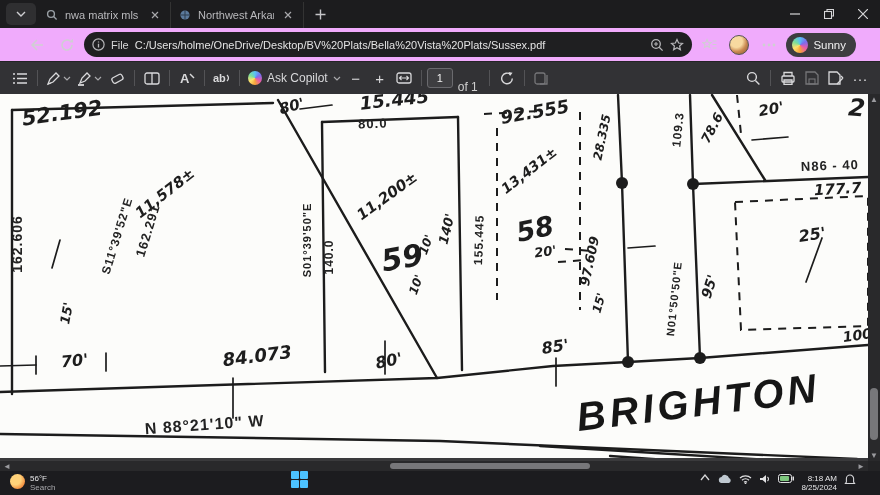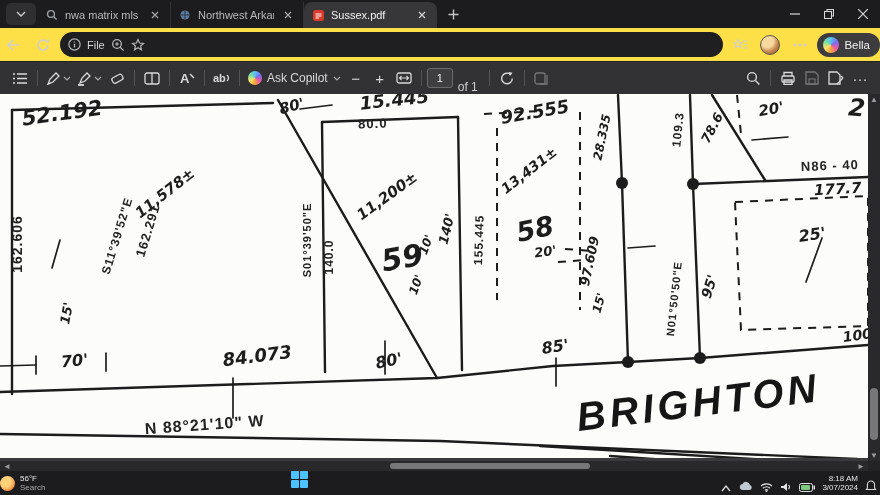--- a/index.html
+++ b/index.html
@@ -15,21 +15,21 @@
   .tab.active { background:#373739; border-radius:8px 8px 0 0; color:#f2f2f2; border-right:none; }
   .tab .title { flex:1; white-space:nowrap; overflow:hidden; }
   .tab .x { width:16px; height:16px; border-radius:4px; display:flex; align-items:center;
             justify-content:center; flex:none; }
   .fav { width:14px; height:14px; flex:none; display:flex; align-items:center; justify-content:center; }
   .newtab { width:26px; height:22px; margin:3px; display:flex; align-items:center; justify-content:center; }
   .winctl { margin-left:auto; display:flex; height:28px; }
   .winctl > div { width:34px; display:flex; align-items:center; justify-content:center; }
 
   
-  .navbar { height:33px; background:#fde047; display:flex; align-items:center; padding:0 0; gap:4px; }
+  .navbar { height:33px; background:#f0abfc; display:flex; align-items:center; padding:0 24px; gap:4px; }
   .navbtn { width:26px; height:26px; border-radius:5px; display:flex; align-items:center;
             justify-content:center; color:#cfcfd2; flex:none; }
   .urlpill { flex:1; height:25px; background:#1f1f21; border-radius:14px; display:flex;
              align-items:center; padding:0 8px; gap:6px; color:#cfcfcf; font-size:11px; min-width:0; }
   .urlpill .file { color:#d6d6d6; }
   .urlpill .url { white-space:nowrap; overflow:hidden; color:#e3e3e3; flex:1; }
   .pillicon { flex:none; display:flex; align-items:center; }
   .avatar { width:20px; height:20px; border-radius:50%;
             background:radial-gradient(circle at 35% 30%, #f7d9a0 0 35%, #c98850 60%, #7a5330 100%);
             border:1px solid #555; }
@@ -65,36 +65,36 @@
 
   
   .hw { font-family:"DejaVu Sans", sans-serif; font-style:italic; font-weight:bold; fill:#1d1d1d; }
   .pr { font-family:"Liberation Sans", sans-serif; font-weight:bold; fill:#232323; letter-spacing:1px; }
   .street { font-family:"Liberation Sans", sans-serif; font-style:italic; font-weight:bold;
             fill:#161616; letter-spacing:4px; }
 
   
   .taskbar { height:24px; background:#1c1c1f; display:flex; align-items:center; position:relative;
              color:#e6e6e8; }
-  .weather { display:flex; align-items:center; gap:5px; padding-left:0; }
+  .weather { display:flex; align-items:flex-start; gap:5px; padding-left:10px; }
   .wicon { width:15px; height:15px; border-radius:50%;
            background:radial-gradient(circle at 35% 35%, #ffd27a 0 40%, #f28a3c 75%, #d9534f 100%); }
   .wtxt { font-size:8px; line-height:1.15; }
   .wtxt .cond { color:#a9a9ad; }
   .centerapps { position:absolute; left:290px; top:0; height:24px; display:flex; align-items:flex-start; gap:7px;flex-direction:column; }
   .startbtn { width:18px; height:18px; display:grid; grid-template-columns:8px 8px; grid-gap:1px;
               place-content:center; }
   .startbtn i { width:8px; height:8px; background:#4cc2ff; border-radius:1px; }
   .tsearch { width:96px; height:18px; border-radius:9px; background:#2f2f33; border:1px solid #3e3e42;
              display:flex; align-items:center; gap:5px; padding:0 5px; font-size:10.5px; color:#cycyc; color:#c9c9cd; }
   .bingdot { margin-left:auto; width:12px; height:12px; border-radius:50%;
              background:conic-gradient(#f6a33b,#e85ba8,#7a6cf0,#58c1f5,#f6a33b); }
   .appico { width:19px; height:19px; border-radius:4px; position:relative; flex:none; }
   .underline { position:absolute; bottom:-3px; left:5px; width:9px; height:2px; border-radius:1px; background:#8ab8d8; }
-  .tray { margin-left:auto; display:flex; align-items:flex-end; gap:7px; padding-right:3px; }
+  .tray { margin-left:auto; display:flex; align-items:flex-start; gap:7px; padding-right:24px; }
   .clock { font-size:8px; line-height:1.15; text-align:right; }
   svg { display:block; }
 </style>
 </head>
 <body>
 
 <div class="tabstrip">
   <div class="tabsearch">
     <svg width="10" height="6">
         <polyline points="1,1 5,5 9,1" fill="none" stroke="#cfcfd2" stroke-width="1.4"></polyline>
@@ -126,34 +126,20 @@
     <span class="title">Northwest Arkansas B</span>
     <span class="x">
       <svg width="8" height="8">
           <path d="M1,1 L7,7 M7,1 L1,7" stroke="#a8a8ab" stroke-width="1.2"></path>
         </svg>
     </span>
   </div>
 
 
 
-  <div class="tab active">
-    <span class="fav">
-      <svg width="13" height="13">
-          <rect x="1" y="1" width="11" height="11" rx="2.5" fill="#d93a2b"></rect>
-          <path d="M3.5,5 H9.5 M3.5,7 H9.5 M3.5,9 H7" stroke="#fff" stroke-width="1.1"></path>
-        </svg>
-    </span>
-    <span class="title">Sussex.pdf</span>
-    <span class="x">
-      <svg width="8" height="8">
-          <path d="M1,1 L7,7 M7,1 L1,7" stroke="#d5d5d8" stroke-width="1.2"></path>
-        </svg>
-    </span>
-  </div>
 
   <div class="newtab">
     <svg width="11" height="11">
         <path d="M5.5,0.5 V10.5 M0.5,5.5 H10.5" stroke="#c4c4c7" stroke-width="1.4"></path>
       </svg>
   </div>
 
   <div class="winctl">
     <div>
       <svg width="10" height="10">
@@ -188,20 +174,21 @@
   </div>
 
   <div class="urlpill">
     <span class="pillicon">
       <svg width="13" height="13">
           <circle cx="6.5" cy="6.5" r="5.6" fill="none" stroke="#b5b5b8" stroke-width="1.2"></circle>
           <path d="M6.5,5.8 V9.4 M6.5,3.6 V4.6" stroke="#b5b5b8" stroke-width="1.3"></path>
         </svg>
     </span>
     <span class="file">File</span>
+    <span class="url">C:/Users/holme/OneDrive/Desktop/BV%20Plats/Bella%20Vista%20Plats/Sussex.pdf</span>
     <span class="pillicon">
       <svg width="14" height="14">
           <circle cx="6" cy="6" r="4.3" fill="none" stroke="#b5b5b8" stroke-width="1.3"></circle>
           <path d="M4,6 H8 M6,4 V8" stroke="#b5b5b8" stroke-width="1.1"></path>
           <line x1="9.2" y1="9.2" x2="12.6" y2="12.6" stroke="#b5b5b8" stroke-width="1.3"></line>
         </svg>
     </span>
     <span class="pillicon">
       <svg width="14" height="14">
           <path d="M7,1.5 L8.6,5 L12.5,5.4 L9.6,8 L10.4,11.8 L7,9.8 L3.6,11.8 L4.4,8 L1.5,5.4 L5.4,5 Z" fill="none" stroke="#b5b5b8" stroke-width="1.2"></path>
@@ -220,21 +207,21 @@
     </div>
   <div class="navbtn">
     <svg width="14" height="4">
         <circle cx="2" cy="2" r="1.4" fill="#cfcfd2"></circle>
         <circle cx="7" cy="2" r="1.4" fill="#cfcfd2"></circle>
         <circle cx="12" cy="2" r="1.4" fill="#cfcfd2"></circle>
       </svg>
   </div>
   <div class="chatbtn">
     <span class="copichip"></span>
-    <span>Bella</span>
+    <span>Sunny</span>
   </div>
 </div>
 
 <div class="pdfbar">
   <div class="pbtn">
     <svg width="16" height="13">
         <path d="M1,2 H3 M5,2 H15 M1,6.5 H3 M5,6.5 H15 M1,11 H3 M5,11 H15" stroke="#d9d9db" stroke-width="1.4"></path>
       </svg>
   </div>
   <div class="sep"></div>
@@ -542,19 +529,19 @@
         <path d="M1,4 H3.5 L7,1 V9 L3.5,6 H1 Z" fill="#e2e2e4"></path>
         <path d="M8.5,3 q2,2 0,4" fill="none" stroke="#e2e2e4" stroke-width="1.1"></path>
       </svg>
     <svg width="16" height="9">
         <rect x="0.5" y="0.5" width="13" height="8" rx="2" fill="none" stroke="#e2e2e4" stroke-width="1"></rect>
         <rect x="2" y="2" width="9" height="5" rx="1" fill="#7ec77e"></rect>
         <rect x="14.5" y="2.5" width="1.5" height="4" fill="#e2e2e4"></rect>
       </svg>
     <div class="clock">
       <div>8:18 AM</div>
-      <div>3/07/2024</div>
+      <div>8/25/2024</div>
     </div>
     <svg width="12" height="12">
         <path d="M6,1 a3.6,3.6 0 0 1 3.6,3.6 V8 l1,1.5 H1.4 L2.4,8 V4.6 A3.6,3.6 0 0 1 6,1 Z" fill="none" stroke="#d6d6d8" stroke-width="1.1"></path>
       </svg>
   </div>
 </div>
 
 </body></html>

